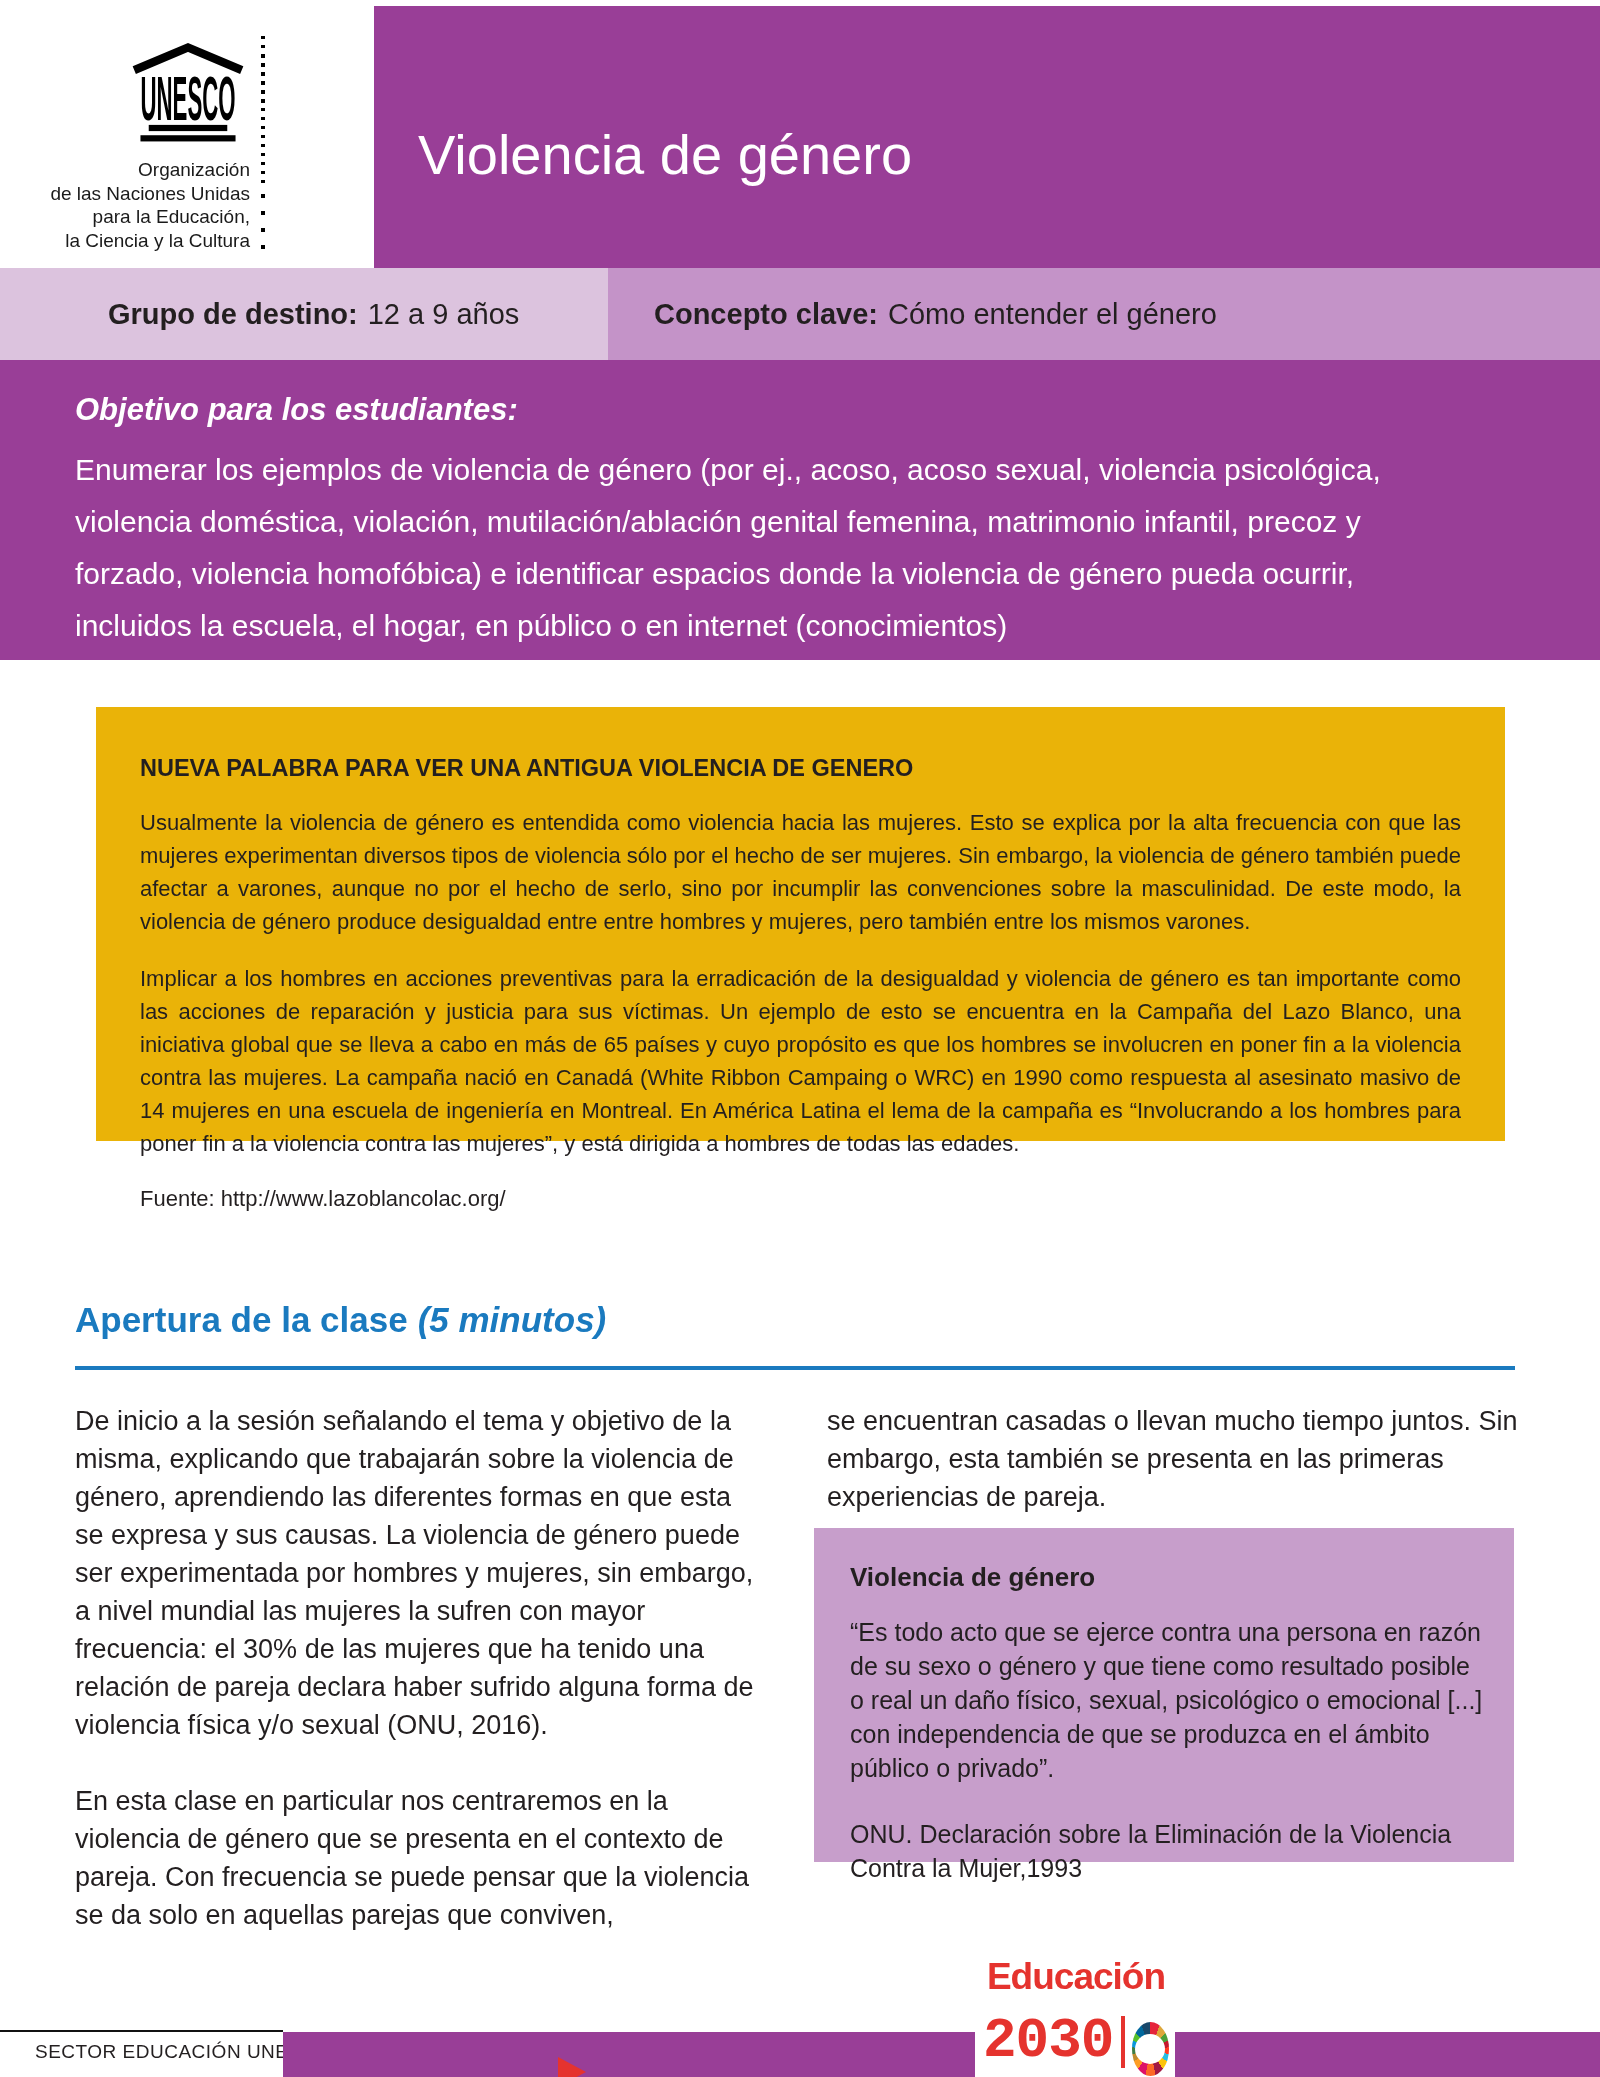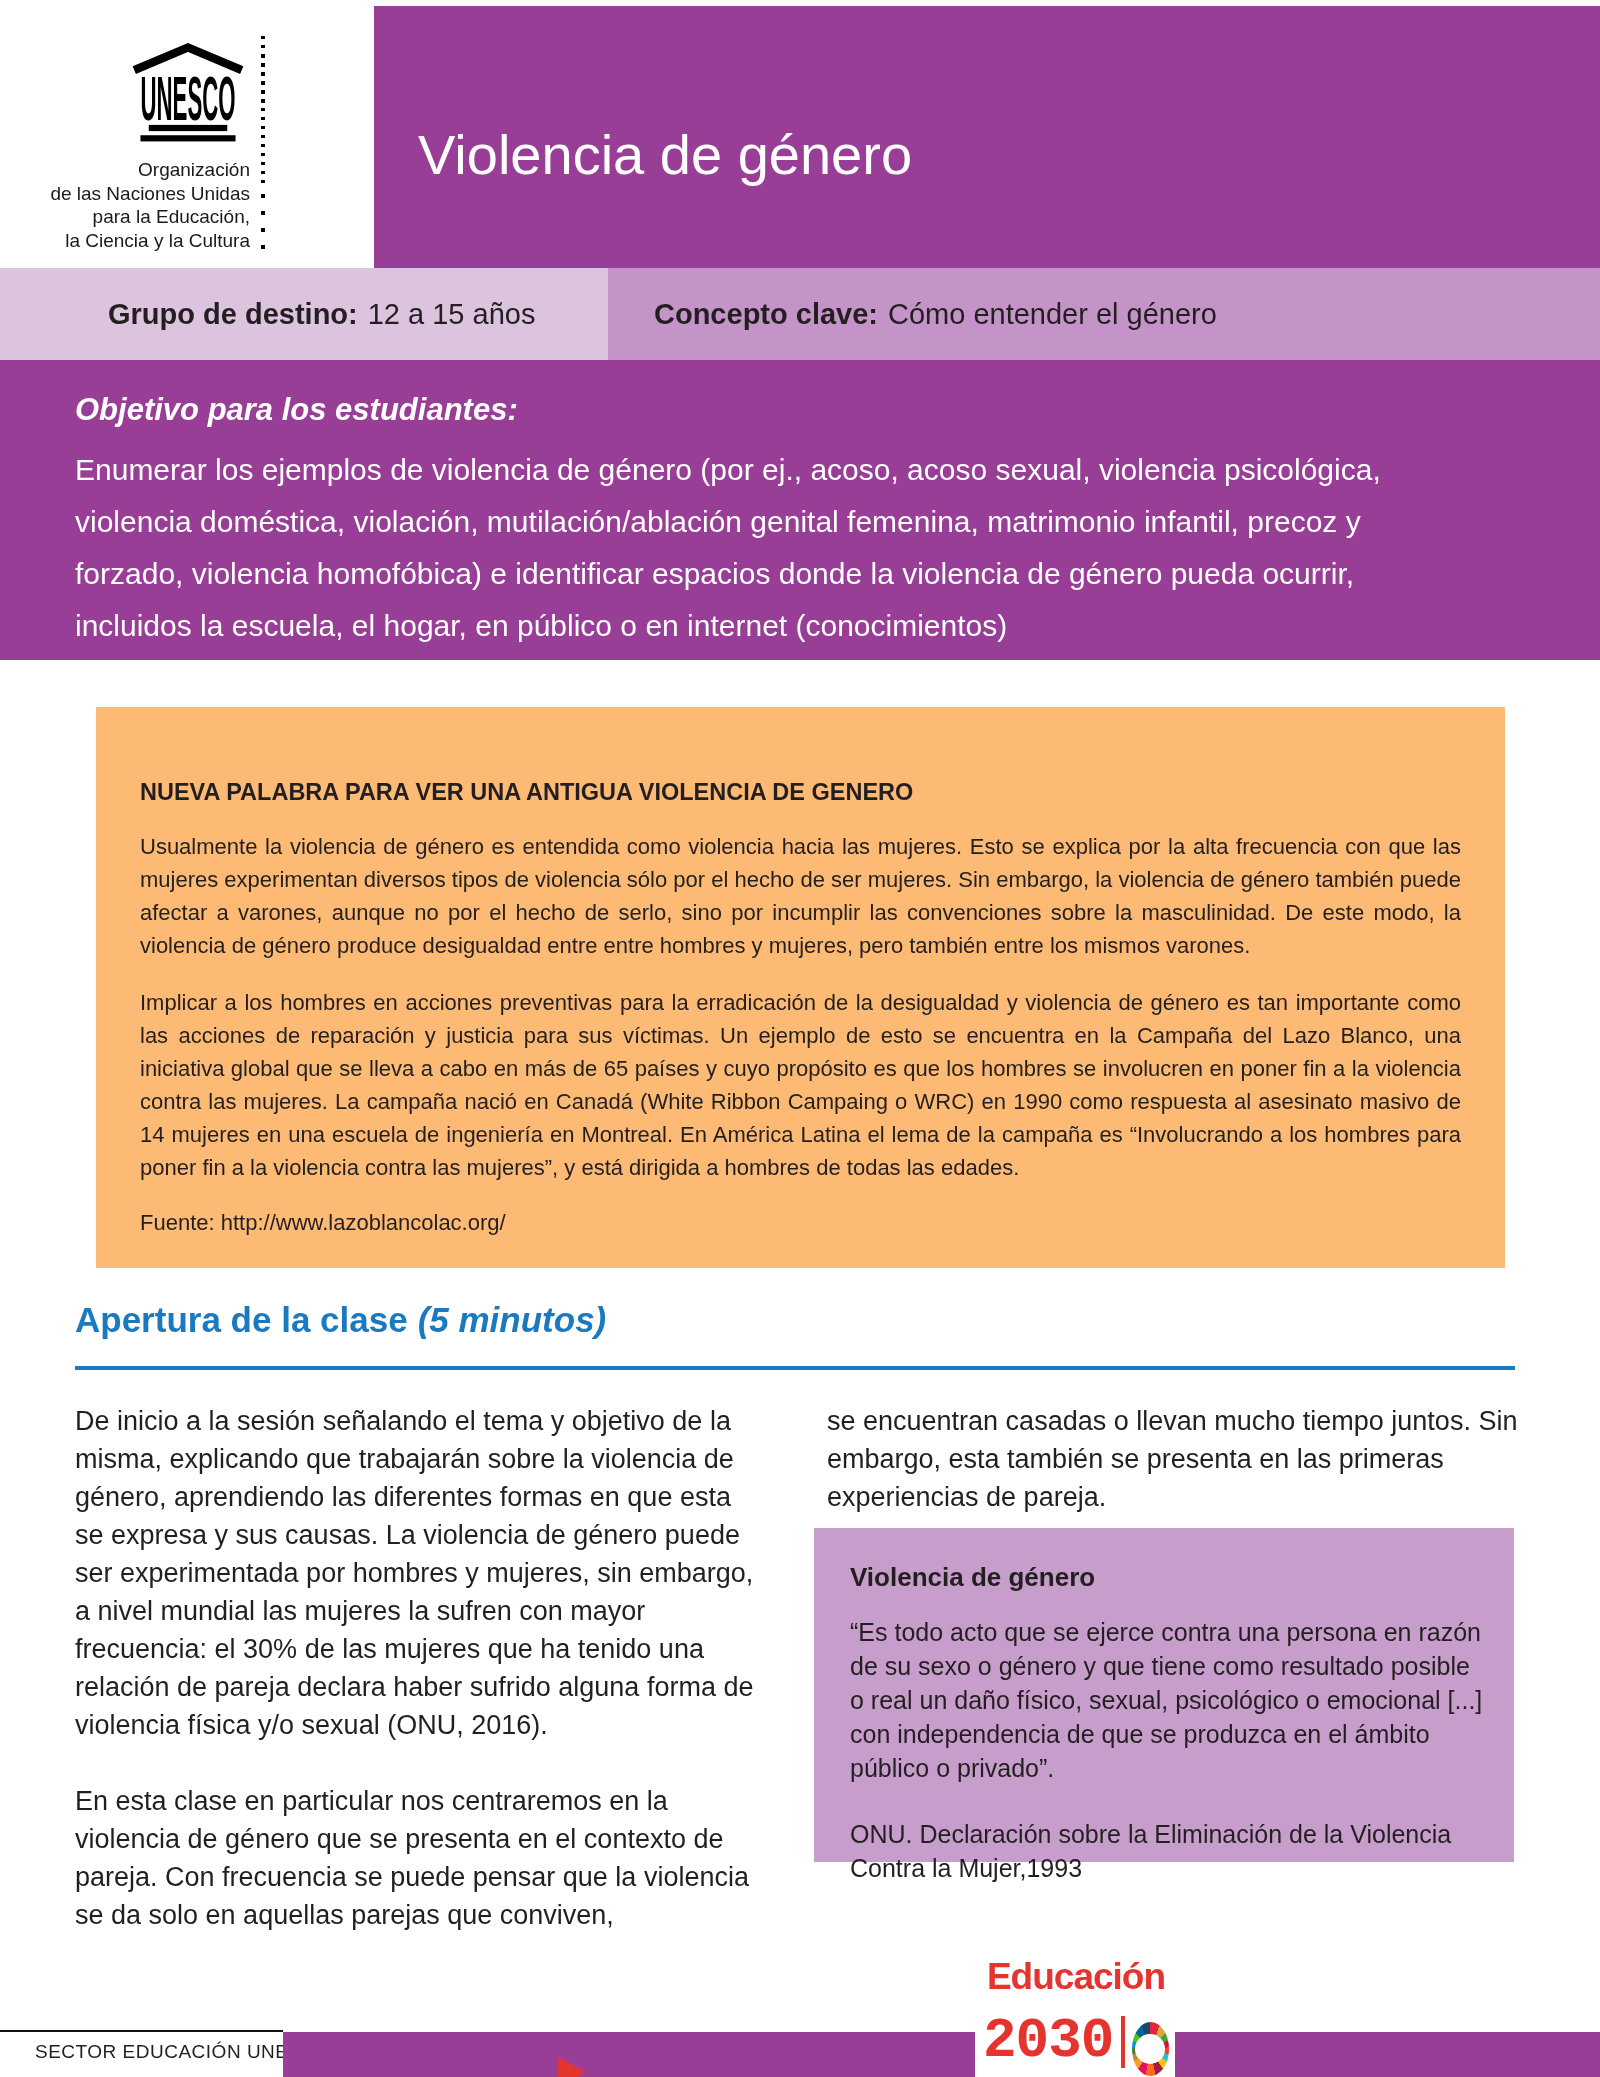--- a/index.html
+++ b/index.html
@@ -27,22 +27,22 @@
                display:flex; align-items:center; padding-left:46px; font-size:29px; }
   .bar-label { font-weight:bold; }
   .bar-value { margin-left:10px; }
 
   
   .objective { position:absolute; left:0; top:360px; width:1600px; height:300px; background:#993e97; color:#fff; }
   .objective-heading { position:absolute; left:75px; top:32px; font-size:31px; font-weight:bold;font-style:italic; }
   .objective-body { position:absolute; left:75px; top:84px; width:1400px; font-size:30px; line-height:52px; }
 
   
-  .info-box { position:absolute; left:96px; top:707px; width:1409px; height:561px; background:#fdba74;
-              padding:72px 44px 0 44px; }
+  .info-box { position:absolute; left:96px; top:707px; width:1409px; height:434px; background:#eab308;
+              padding:48px 44px 0 44px; }
   .info-title { font-size:23.5px; font-weight:bold; margin-bottom:24px; }
   .info-p { font-size:22px; line-height:33px; text-align:justify; margin-bottom:24px; }
   .info-source { font-size:22px; margin-top:26px; }
 
   
   .section-heading { position:absolute; left:75px; top:1300px; font-size:35px; font-weight:bold; color:#1a7abf; }
   .section-heading .duration { font-style:italic; margin-left:10px; }
   .section-rule { position:absolute; left:75px; top:1366px; width:1440px; height:4px; background:#1a7abf; }
 
   
@@ -99,21 +99,21 @@
     <div class="dots-dense"></div>
     <div class="dots-sparse"></div>
   </div>
 
   <div class="title-block">
     <div class="page-title">Violencia de género</div>
   </div>
 
   <div class="bar-left">
     <span class="bar-label">Grupo de destino:</span>
-    <span class="bar-value">12 a 15 años</span>
+    <span class="bar-value">12 a 9 años</span>
   </div>
   <div class="bar-right">
     <span class="bar-label">Concepto clave:</span>
     <span class="bar-value">Cómo entender el género</span>
   </div>
 
   <div class="objective">
     <div class="objective-heading">Objetivo para los estudiantes:</div>
     <div class="objective-body">Enumerar los ejemplos de violencia de género (por ej., acoso, acoso sexual, violencia psicológica, violencia doméstica, violación, mutilación/ablación genital femenina, matrimonio infantil, precoz y forzado, violencia homofóbica) e identificar espacios donde la violencia de género pueda ocurrir, incluidos la escuela, el hogar, en público o en internet (conocimientos)</div>
   </div>

